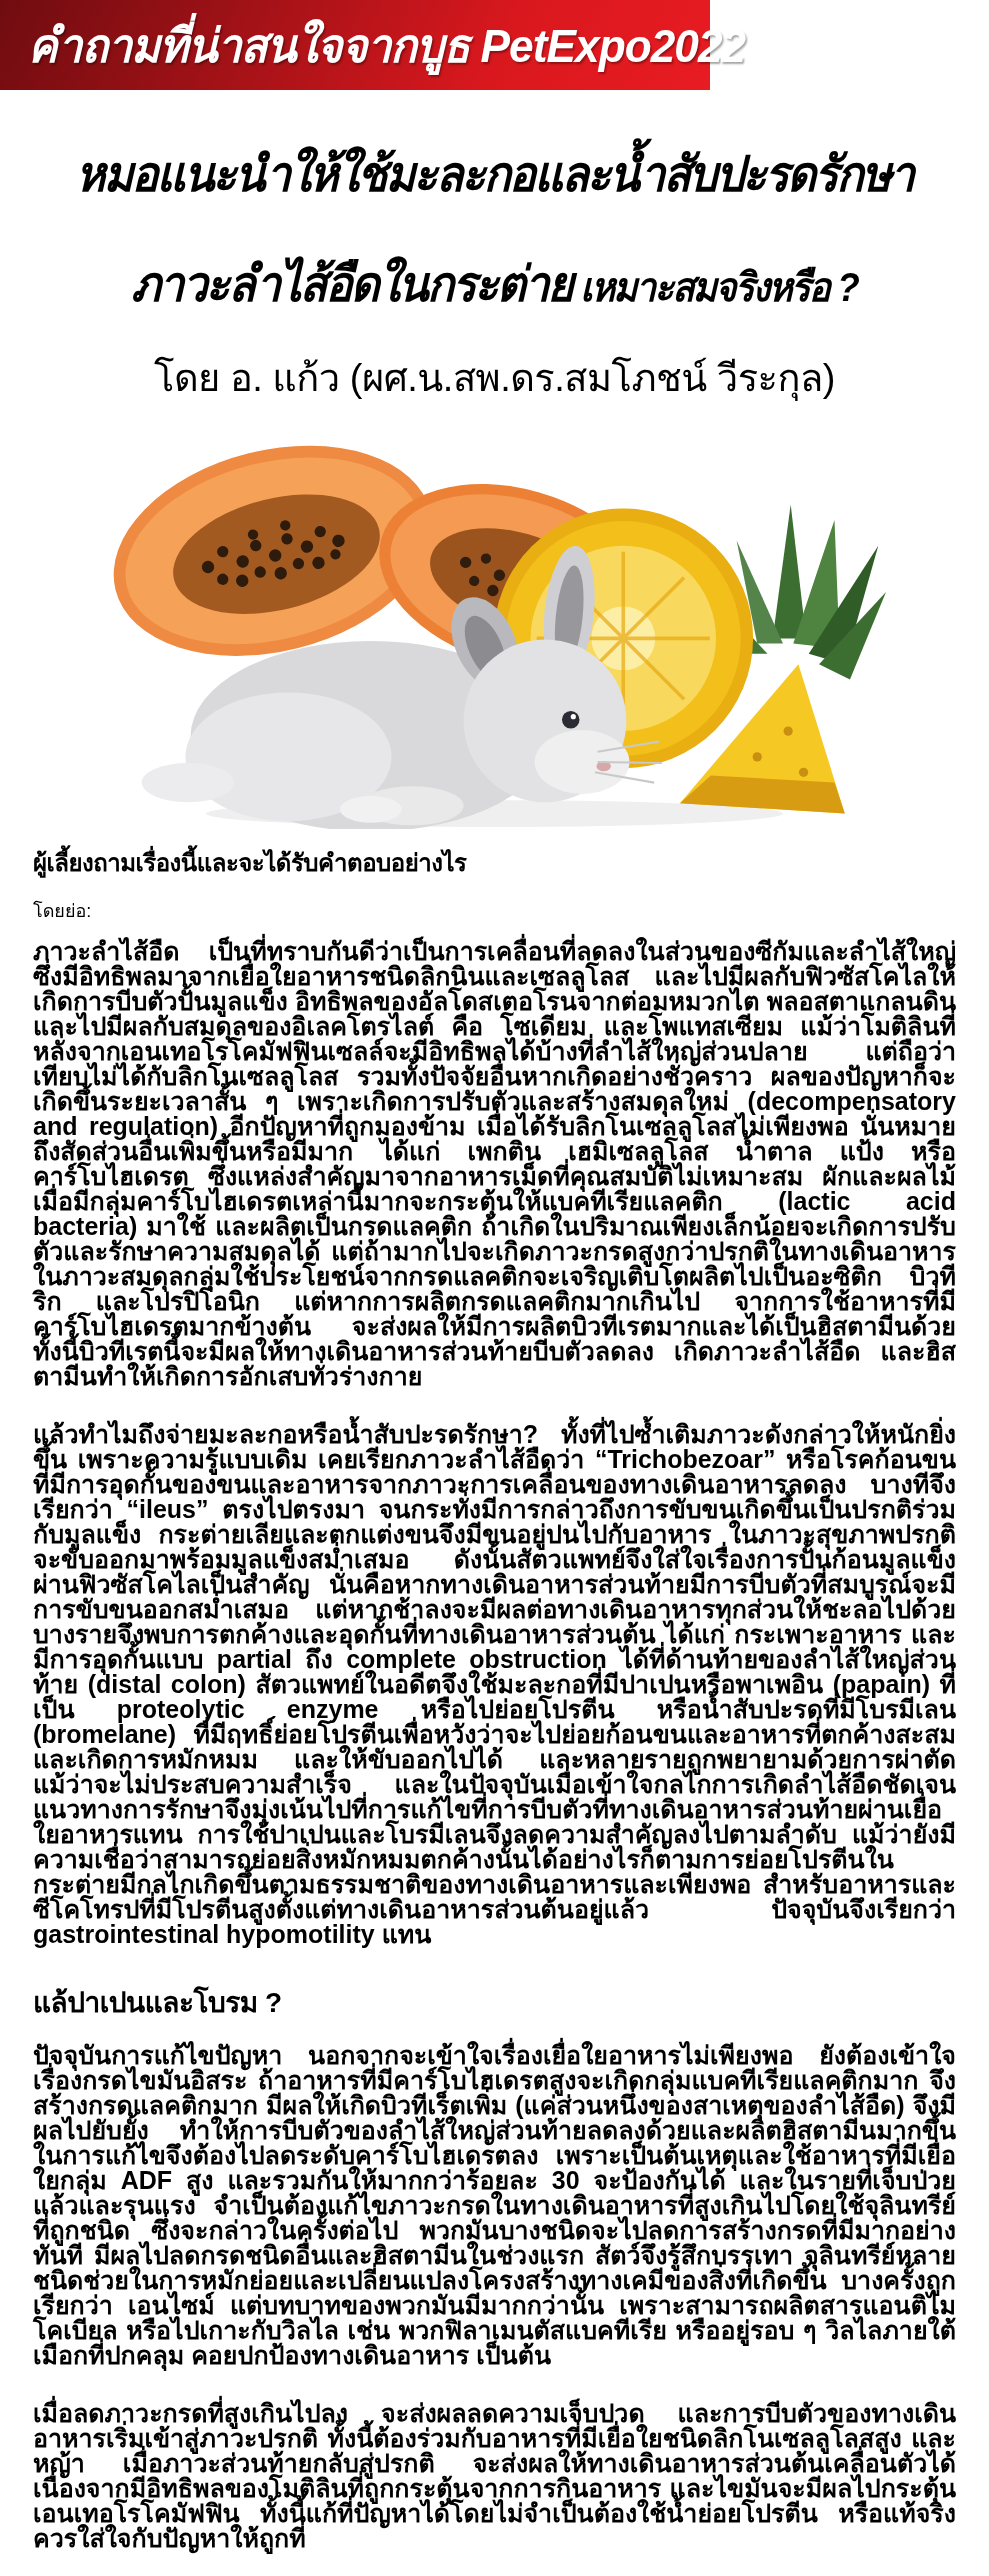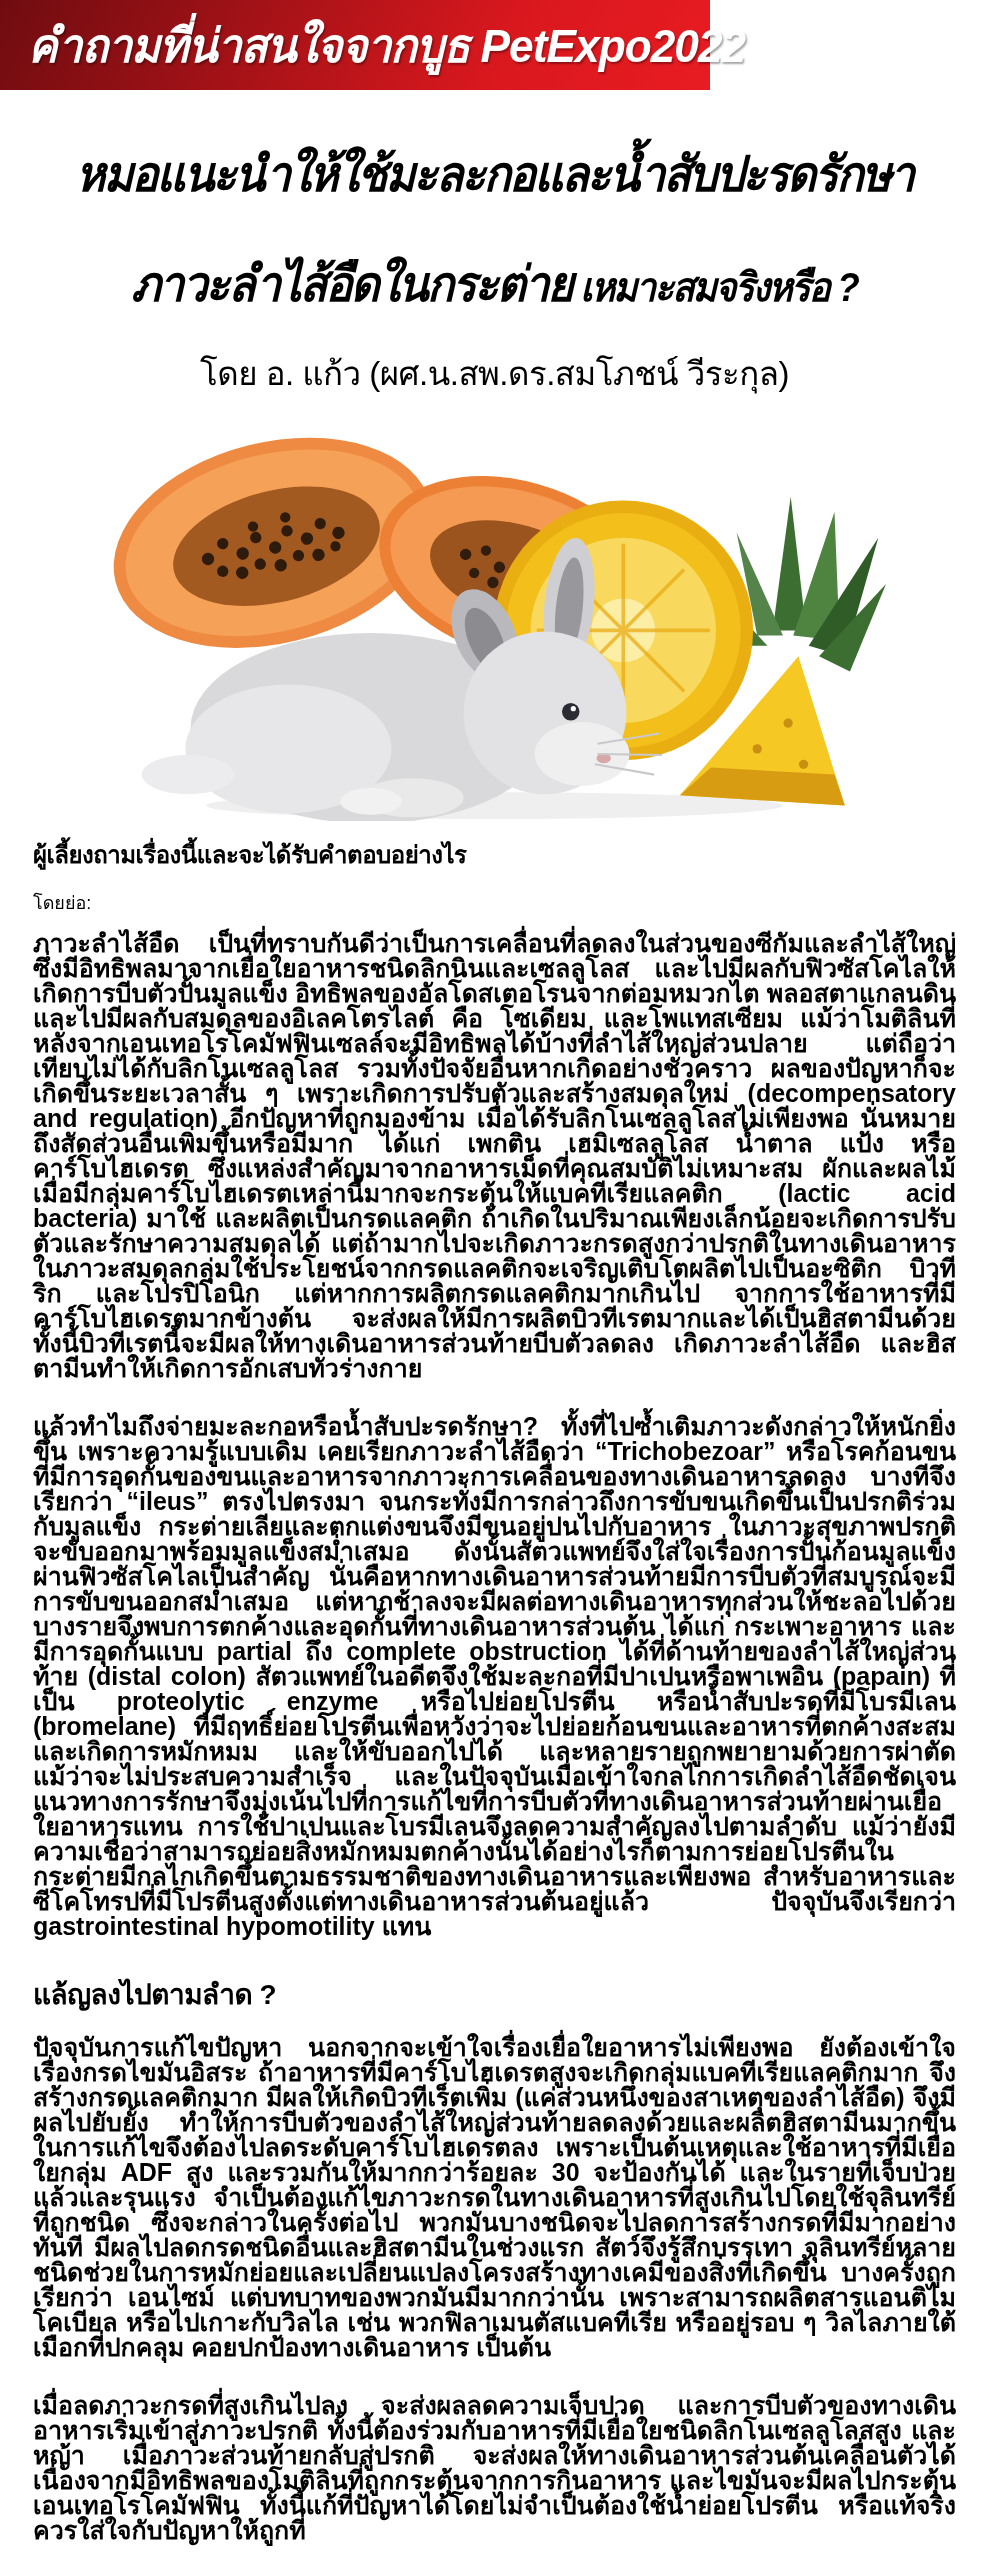--- a/index.html
+++ b/index.html
@@ -29,21 +29,21 @@
   .title-line1{
     font-size:49px;font-weight:800;font-style:italic;letter-spacing:-2.1px;
     transform:scaleX(.92);transform-origin:center;white-space:nowrap;
   }
   .title-line2{
     margin-top:32px;font-weight:800;font-style:italic;letter-spacing:-2.1px;
     transform:scaleX(.92);transform-origin:center;white-space:nowrap;
   }
   .title-line2 .main{font-size:49px;}
   .title-line2 .tail{font-size:40px;}
-  .byline{margin-top:24px;font-size:33px;font-weight:400;letter-spacing:-0.5px;}
+  .byline{margin-top:24px;font-size:38px;font-weight:400;letter-spacing:-0.5px;}
   
   .collage{width:783px;height:407px;margin:14.4px auto 0;display:block;}
   
   .article{padding:0 33px;box-sizing:border-box;}
   .h1{font-size:24px;font-weight:700;margin:13.4px 0 0;letter-spacing:-0.5px;}
   .lede{font-size:18px;font-weight:400;margin:14.4px 0 13.4px;}
   .body-p{
     font-size:25px;line-height:25px;font-weight:700;
     text-align:justify;margin:0 0 33px;letter-spacing:0;
   }
@@ -169,20 +169,20 @@
         <line x1="955" y1="680" x2="1070" y2="700"></line>
       </g>
     </g>
   </svg>
 
   <div class="article">
     <div class="h1">ผู้เลี้ยงถามเรื่องนี้และจะได้รับคำตอบอย่างไร</div>
     <div class="lede">โดยย่อ:</div>
     <p class="body-p">ภาวะลำไส้อืด เป็นที่ทราบกันดีว่าเป็นการเคลื่อนที่ลดลงในส่วนของซีกัมและลำไส้ใหญ่ซึ่งมีอิทธิพลมาจากเยื่อใยอาหารชนิดลิกนินและเซลลูโลส และไปมีผลกับฟิวซัสโคไลให้เกิดการบีบตัวปั้นมูลแข็ง อิทธิพลของอัลโดสเตอโรนจากต่อมหมวกไต พลอสตาแกลนดิน และไปมีผลกับสมดุลของอิเลคโตรไลต์ คือ โซเดียม และโพแทสเซียม แม้ว่าโมติลินที่หลั่งจากเอนเทอโรโคมัฟฟินเซลล์จะมีอิทธิพลได้บ้างที่ลำไส้ใหญ่ส่วนปลาย แต่ถือว่าเทียบไม่ได้กับลิกโนเซลลูโลส รวมทั้งปัจจัยอื่นหากเกิดอย่างชั่วคราว ผลของปัญหาก็จะเกิดขึ้นระยะเวลาสั้น ๆ เพราะเกิดการปรับตัวและสร้างสมดุลใหม่ (decompensatory and regulation) อีกปัญหาที่ถูกมองข้าม เมื่อได้รับลิกโนเซลลูโลสไม่เพียงพอ นั่นหมายถึงสัดส่วนอื่นเพิ่มขึ้นหรือมีมาก ได้แก่ เพกติน เฮมิเซลลูโลส น้ำตาล แป้ง หรือคาร์โบไฮเดรต ซึ่งแหล่งสำคัญมาจากอาหารเม็ดที่คุณสมบัติไม่เหมาะสม ผักและผลไม้ เมื่อมีกลุ่มคาร์โบไฮเดรตเหล่านี้มากจะกระตุ้นให้แบคทีเรียแลคติก (lactic acid bacteria) มาใช้ และผลิตเป็นกรดแลคติก ถ้าเกิดในปริมาณเพียงเล็กน้อยจะเกิดการปรับตัวและรักษาความสมดุลได้ แต่ถ้ามากไปจะเกิดภาวะกรดสูงกว่าปรกติในทางเดินอาหาร ในภาวะสมดุลกลุ่มใช้ประโยชน์จากกรดแลคติกจะเจริญเติบโตผลิตไปเป็นอะซิติก บิวทีริก และโปรปิโอนิก แต่หากการผลิตกรดแลคติกมากเกินไป จากการใช้อาหารที่มีคาร์โบไฮเดรตมากข้างต้น จะส่งผลให้มีการผลิตบิวทีเรตมากและได้เป็นฮิสตามีนด้วย ทั้งนี้บิวทีเรตนี้จะมีผลให้ทางเดินอาหารส่วนท้ายบีบตัวลดลง เกิดภาวะลำไส้อืด และฮิสตามีนทำให้เกิดการอักเสบทั่วร่างกาย</p>
     <p class="body-p">แล้วทำไมถึงจ่ายมะละกอหรือน้ำสับปะรดรักษา? ทั้งที่ไปซ้ำเติมภาวะดังกล่าวให้หนักยิ่งขึ้น เพราะความรู้แบบเดิม เคยเรียกภาวะลำไส้อืดว่า “Trichobezoar” หรือโรคก้อนขน ที่มีการอุดกั้นของขนและอาหารจากภาวะการเคลื่อนของทางเดินอาหารลดลง บางทีจึงเรียกว่า “ileus” ตรงไปตรงมา จนกระทั่งมีการกล่าวถึงการขับขนเกิดขึ้นเป็นปรกติร่วมกับมูลแข็ง กระต่ายเลียและตกแต่งขนจึงมีขนอยู่ปนไปกับอาหาร ในภาวะสุขภาพปรกติจะขับออกมาพร้อมมูลแข็งสม่ำเสมอ ดังนั้นสัตวแพทย์จึงใส่ใจเรื่องการปั้นก้อนมูลแข็งผ่านฟิวซัสโคไลเป็นสำคัญ นั่นคือหากทางเดินอาหารส่วนท้ายมีการบีบตัวที่สมบูรณ์จะมีการขับขนออกสม่ำเสมอ แต่หากช้าลงจะมีผลต่อทางเดินอาหารทุกส่วนให้ชะลอไปด้วย บางรายจึงพบการตกค้างและอุดกั้นที่ทางเดินอาหารส่วนต้น ได้แก่ กระเพาะอาหาร และมีการอุดกั้นแบบ partial ถึง complete obstruction ได้ที่ด้านท้ายของลำไส้ใหญ่ส่วนท้าย (distal colon) สัตวแพทย์ในอดีตจึงใช้มะละกอที่มีปาเปนหรือพาเพอิน (papain) ที่เป็น proteolytic enzyme หรือไปย่อยโปรตีน หรือน้ำสับปะรดที่มีโบรมีเลน (bromelane) ที่มีฤทธิ์ย่อยโปรตีนเพื่อหวังว่าจะไปย่อยก้อนขนและอาหารที่ตกค้างสะสมและเกิดการหมักหมม และให้ขับออกไปได้ และหลายรายถูกพยายามด้วยการผ่าตัด แม้ว่าจะไม่ประสบความสำเร็จ และในปัจจุบันเมื่อเข้าใจกลไกการเกิดลำไส้อืดชัดเจน แนวทางการรักษาจึงมุ่งเน้นไปที่การแก้ไขที่การบีบตัวที่ทางเดินอาหารส่วนท้ายผ่านเยื่อใยอาหารแทน การใช้ปาเปนและโบรมีเลนจึงลดความสำคัญลงไปตามลำดับ แม้ว่ายังมีความเชื่อว่าสามารถย่อยสิ่งหมักหมมตกค้างนั้นได้อย่างไรก็ตามการย่อยโปรตีนในกระต่ายมีกลไกเกิดขึ้นตามธรรมชาติของทางเดินอาหารและเพียงพอ สำหรับอาหารและซีโคโทรปที่มีโปรตีนสูงตั้งแต่ทางเดินอาหารส่วนต้นอยู่แล้ว ปัจจุบันจึงเรียกว่า gastrointestinal hypomotility แทน</p>
-    <div class="h2">แล้ญลงไปตามลำด ?</div>
+    <div class="h2">แล้ปาเปนและโบรม ?</div>
     <p class="body-p">ปัจจุบันการแก้ไขปัญหา นอกจากจะเข้าใจเรื่องเยื่อใยอาหารไม่เพียงพอ ยังต้องเข้าใจเรื่องกรดไขมันอิสระ ถ้าอาหารที่มีคาร์โบไฮเดรตสูงจะเกิดกลุ่มแบคทีเรียแลคติกมาก จึงสร้างกรดแลคติกมาก มีผลให้เกิดบิวทีเร็ตเพิ่ม (แค่ส่วนหนึ่งของสาเหตุของลำไส้อืด) จึงมีผลไปยับยั้ง ทำให้การบีบตัวของลำไส้ใหญ่ส่วนท้ายลดลงด้วยและผลิตฮิสตามีนมากขึ้น ในการแก้ไขจึงต้องไปลดระดับคาร์โบไฮเดรตลง เพราะเป็นต้นเหตุและใช้อาหารที่มีเยื่อใยกลุ่ม ADF สูง และรวมกันให้มากกว่าร้อยละ 30 จะป้องกันได้ และในรายที่เจ็บป่วยแล้วและรุนแรง จำเป็นต้องแก้ไขภาวะกรดในทางเดินอาหารที่สูงเกินไปโดยใช้จุลินทรีย์ที่ถูกชนิด ซึ่งจะกล่าวในครั้งต่อไป พวกมันบางชนิดจะไปลดการสร้างกรดที่มีมากอย่างทันที มีผลไปลดกรดชนิดอื่นและฮิสตามีนในช่วงแรก สัตว์จึงรู้สึกบรรเทา จุลินทรีย์หลายชนิดช่วยในการหมักย่อยและเปลี่ยนแปลงโครงสร้างทางเคมีของสิ่งที่เกิดขึ้น บางครั้งถูกเรียกว่า เอนไซม์ แต่บทบาทของพวกมันมีมากกว่านั้น เพราะสามารถผลิตสารแอนติไมโคเบียล หรือไปเกาะกับวิลไล เช่น พวกฟิลาเมนตัสแบคทีเรีย หรืออยู่รอบ ๆ วิลไลภายใต้เมือกที่ปกคลุม คอยปกป้องทางเดินอาหาร เป็นต้น</p>
     <p class="body-p">เมื่อลดภาวะกรดที่สูงเกินไปลง จะส่งผลลดความเจ็บปวด และการบีบตัวของทางเดินอาหารเริ่มเข้าสู่ภาวะปรกติ ทั้งนี้ต้องร่วมกับอาหารที่มีเยื่อใยชนิดลิกโนเซลลูโลสสูง และหญ้า เมื่อภาวะส่วนท้ายกลับสู่ปรกติ จะส่งผลให้ทางเดินอาหารส่วนต้นเคลื่อนตัวได้เนื่องจากมีอิทธิพลของโมติลินที่ถูกกระตุ้นจากการกินอาหาร และไขมันจะมีผลไปกระตุ้นเอนเทอโรโคมัฟฟิน ทั้งนี้แก้ที่ปัญหาได้โดยไม่จำเป็นต้องใช้น้ำย่อยโปรตีน หรือแท้จริงควรใส่ใจกับปัญหาให้ถูกที่</p>
 
   </div>
 
 </div>
 
 
 </body></html>

